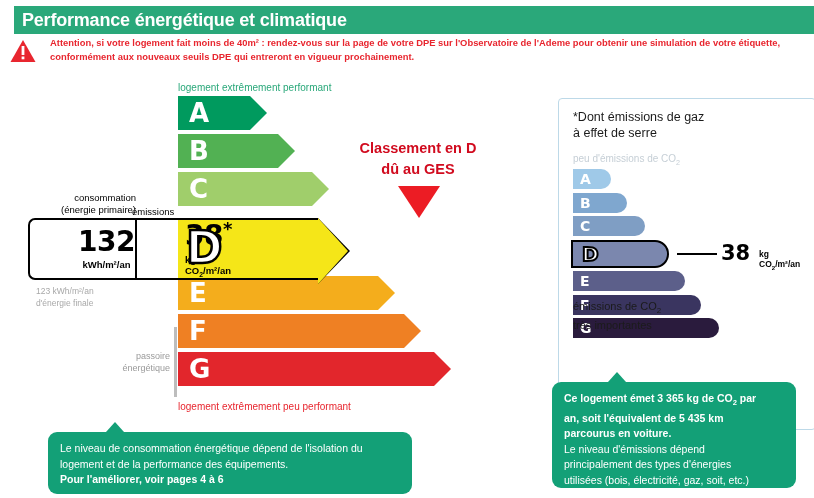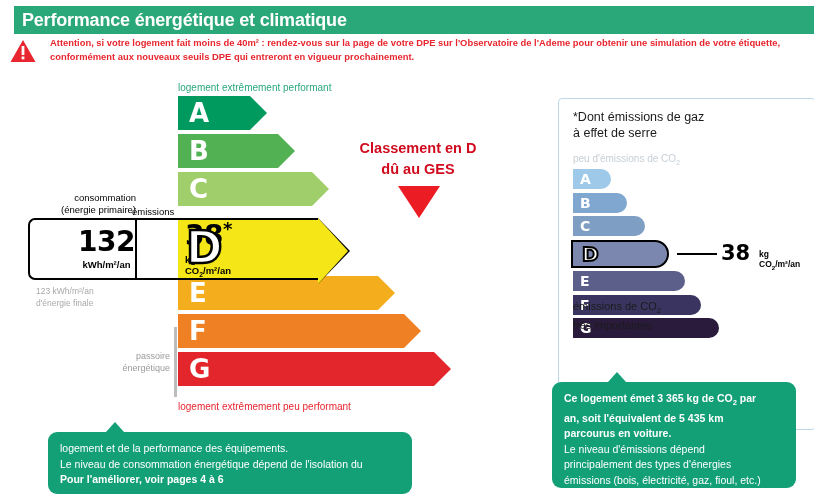--- a/index.html
+++ b/index.html
@@ -386,28 +386,28 @@
     </div>
 
     <div class="ges-foot">
       <div><span>émissions de CO</span><sub>2</sub></div>
       <div>très importantes</div>
     </div>
   </div>
 
   <div class="callout callout-left">
     <span class="nose"></span>
+    <div>Le niveau de consommation énergétique dépend de l'isolation du</div>
     <div>logement et de la performance des équipements.</div>
-    <div>Le niveau de consommation énergétique dépend de l'isolation du</div>
     <div class="bold-line">Pour l'améliorer, voir pages 4 à 6</div>
   </div>
 
   <div class="callout callout-right">
     <span class="nose"></span>
     <div class="bold-line"><span>Ce logement émet 3 365 kg de CO</span><sub>2</sub><span> par</span></div>
     <div class="bold-line">an, soit l'équivalent de 5 435 km</div>
     <div class="bold-line">parcourus en voiture.</div>
     <div>Le niveau d'émissions dépend</div>
     <div>principalement des types d'énergies</div>
-    <div>émissions (bois, électricité, gaz, fioul, etc.)</div>
+    <div>utilisées (bois, électricité, gaz, soit, etc.)</div>
   </div>
 
 </div>
 
 </body></html>

